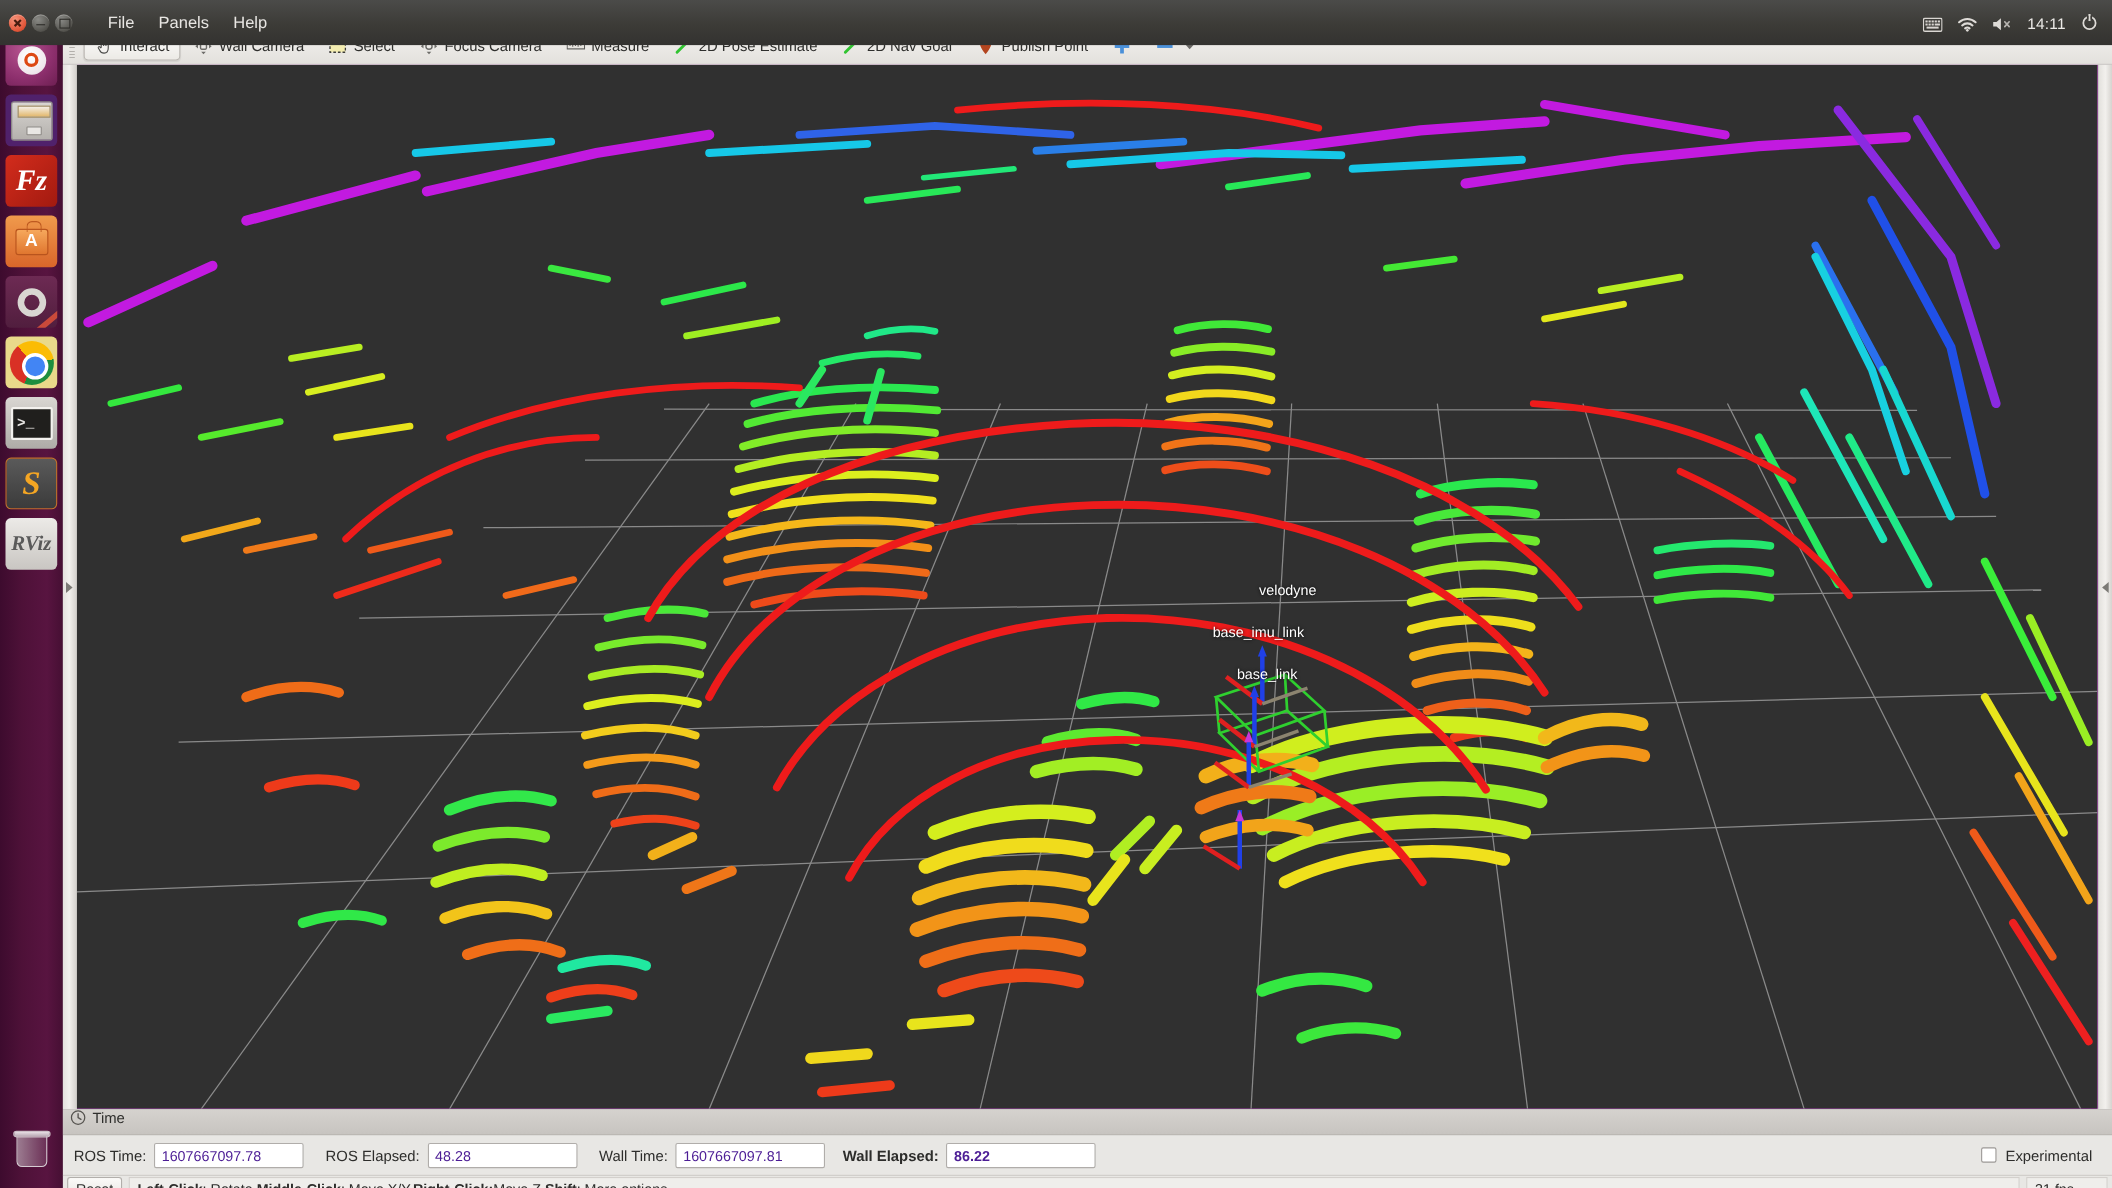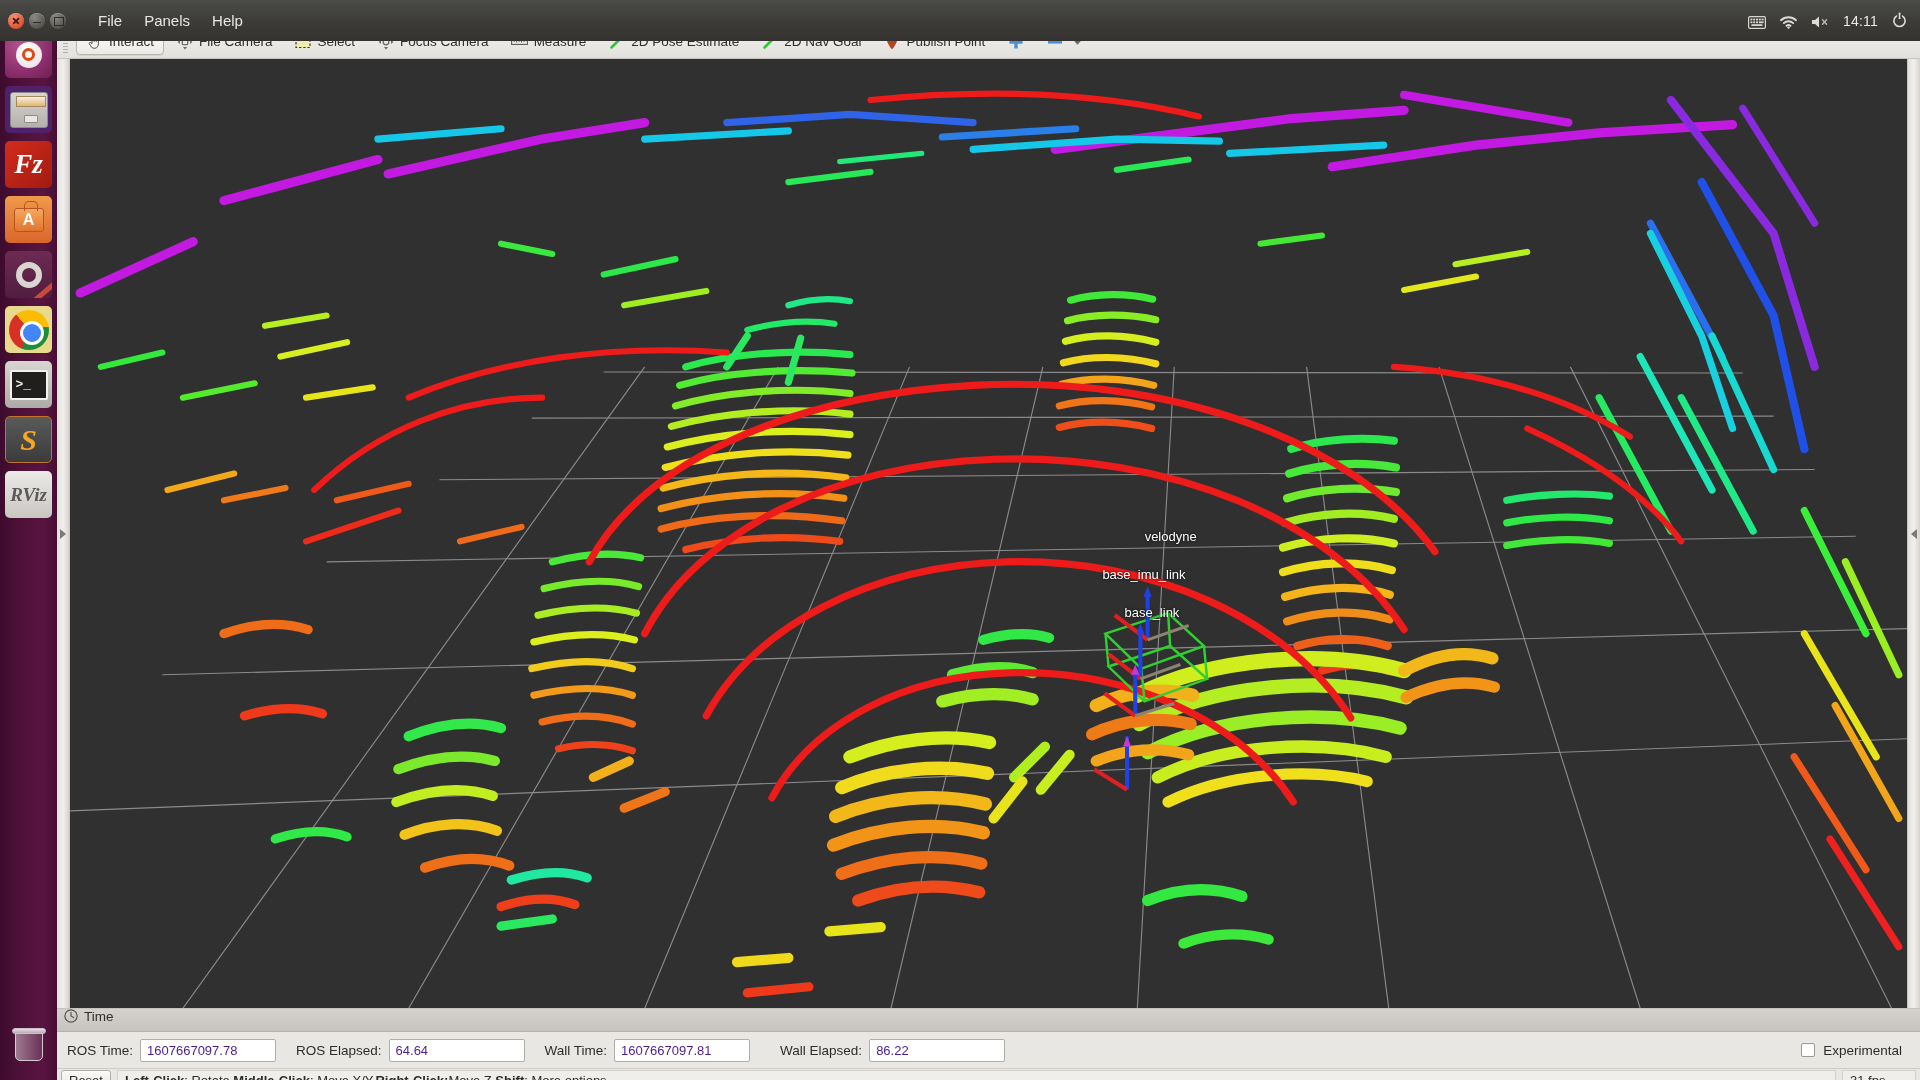--- a/index.html
+++ b/index.html
@@ -293,21 +293,21 @@
           <svg width="16" height="16" viewBox="0 0 16 16">
               <g fill="#6d6c69">
                 <path d="M8 0.6l2.1 2.4H5.9z"></path>
                 <path d="M8 15.4l2.1-2.4H5.9z"></path>
                 <path d="M0.6 8l2.4-2.1v4.2z"></path>
                 <path d="M15.4 8l-2.4 2.1V5.9z"></path>
               </g>
               <rect x="5.3" y="5.3" width="5.4" height="5.4" rx="1" fill="none" stroke="#6d6c69" stroke-width="1.3"></rect>
             </svg>
         </span>
-        <span>File Camera</span>
+        <span>Wall Camera</span>
       </div>
 
       <div class="tb-btn">
         <span class="tb-ico">
           <svg width="16" height="14" viewBox="0 0 16 14">
               <rect x="1" y="1.5" width="14" height="11" fill="#f3ecb0" stroke="#3b3b39" stroke-width="1.2" stroke-dasharray="2.4 1.8"></rect>
             </svg>
         </span>
         <span>Select</span>
       </div>
@@ -659,27 +659,27 @@
         </span>
         <span>Time</span>
       </div>
       <div class="tp-body">
         <div class="tp-field">
           <span class="tp-label">ROS Time:</span>
           <div class="tp-input w-long">1607667097.78</div>
         </div>
         <div class="tp-field" style="margin-left:12px;">
           <span class="tp-label">ROS Elapsed:</span>
-          <div class="tp-input w-short">64.64</div>
+          <div class="tp-input w-short">48.28</div>
         </div>
         <div class="tp-field" style="margin-left:12px;">
           <span class="tp-label">Wall Time:</span>
           <div class="tp-input w-long">1607667097.81</div>
         </div>
-        <div class="tp-field" style="margin-left:22px;">
+        <div class="tp-field" style="margin-left:8px;font-weight:bold;">
           <span class="tp-label">Wall Elapsed:</span>
           <div class="tp-input w-short">86.22</div>
         </div>
         <div class="exp-box">
           <span class="chk"></span>
           <span class="tp-label">Experimental</span>
         </div>
       </div>
     </div>
 

